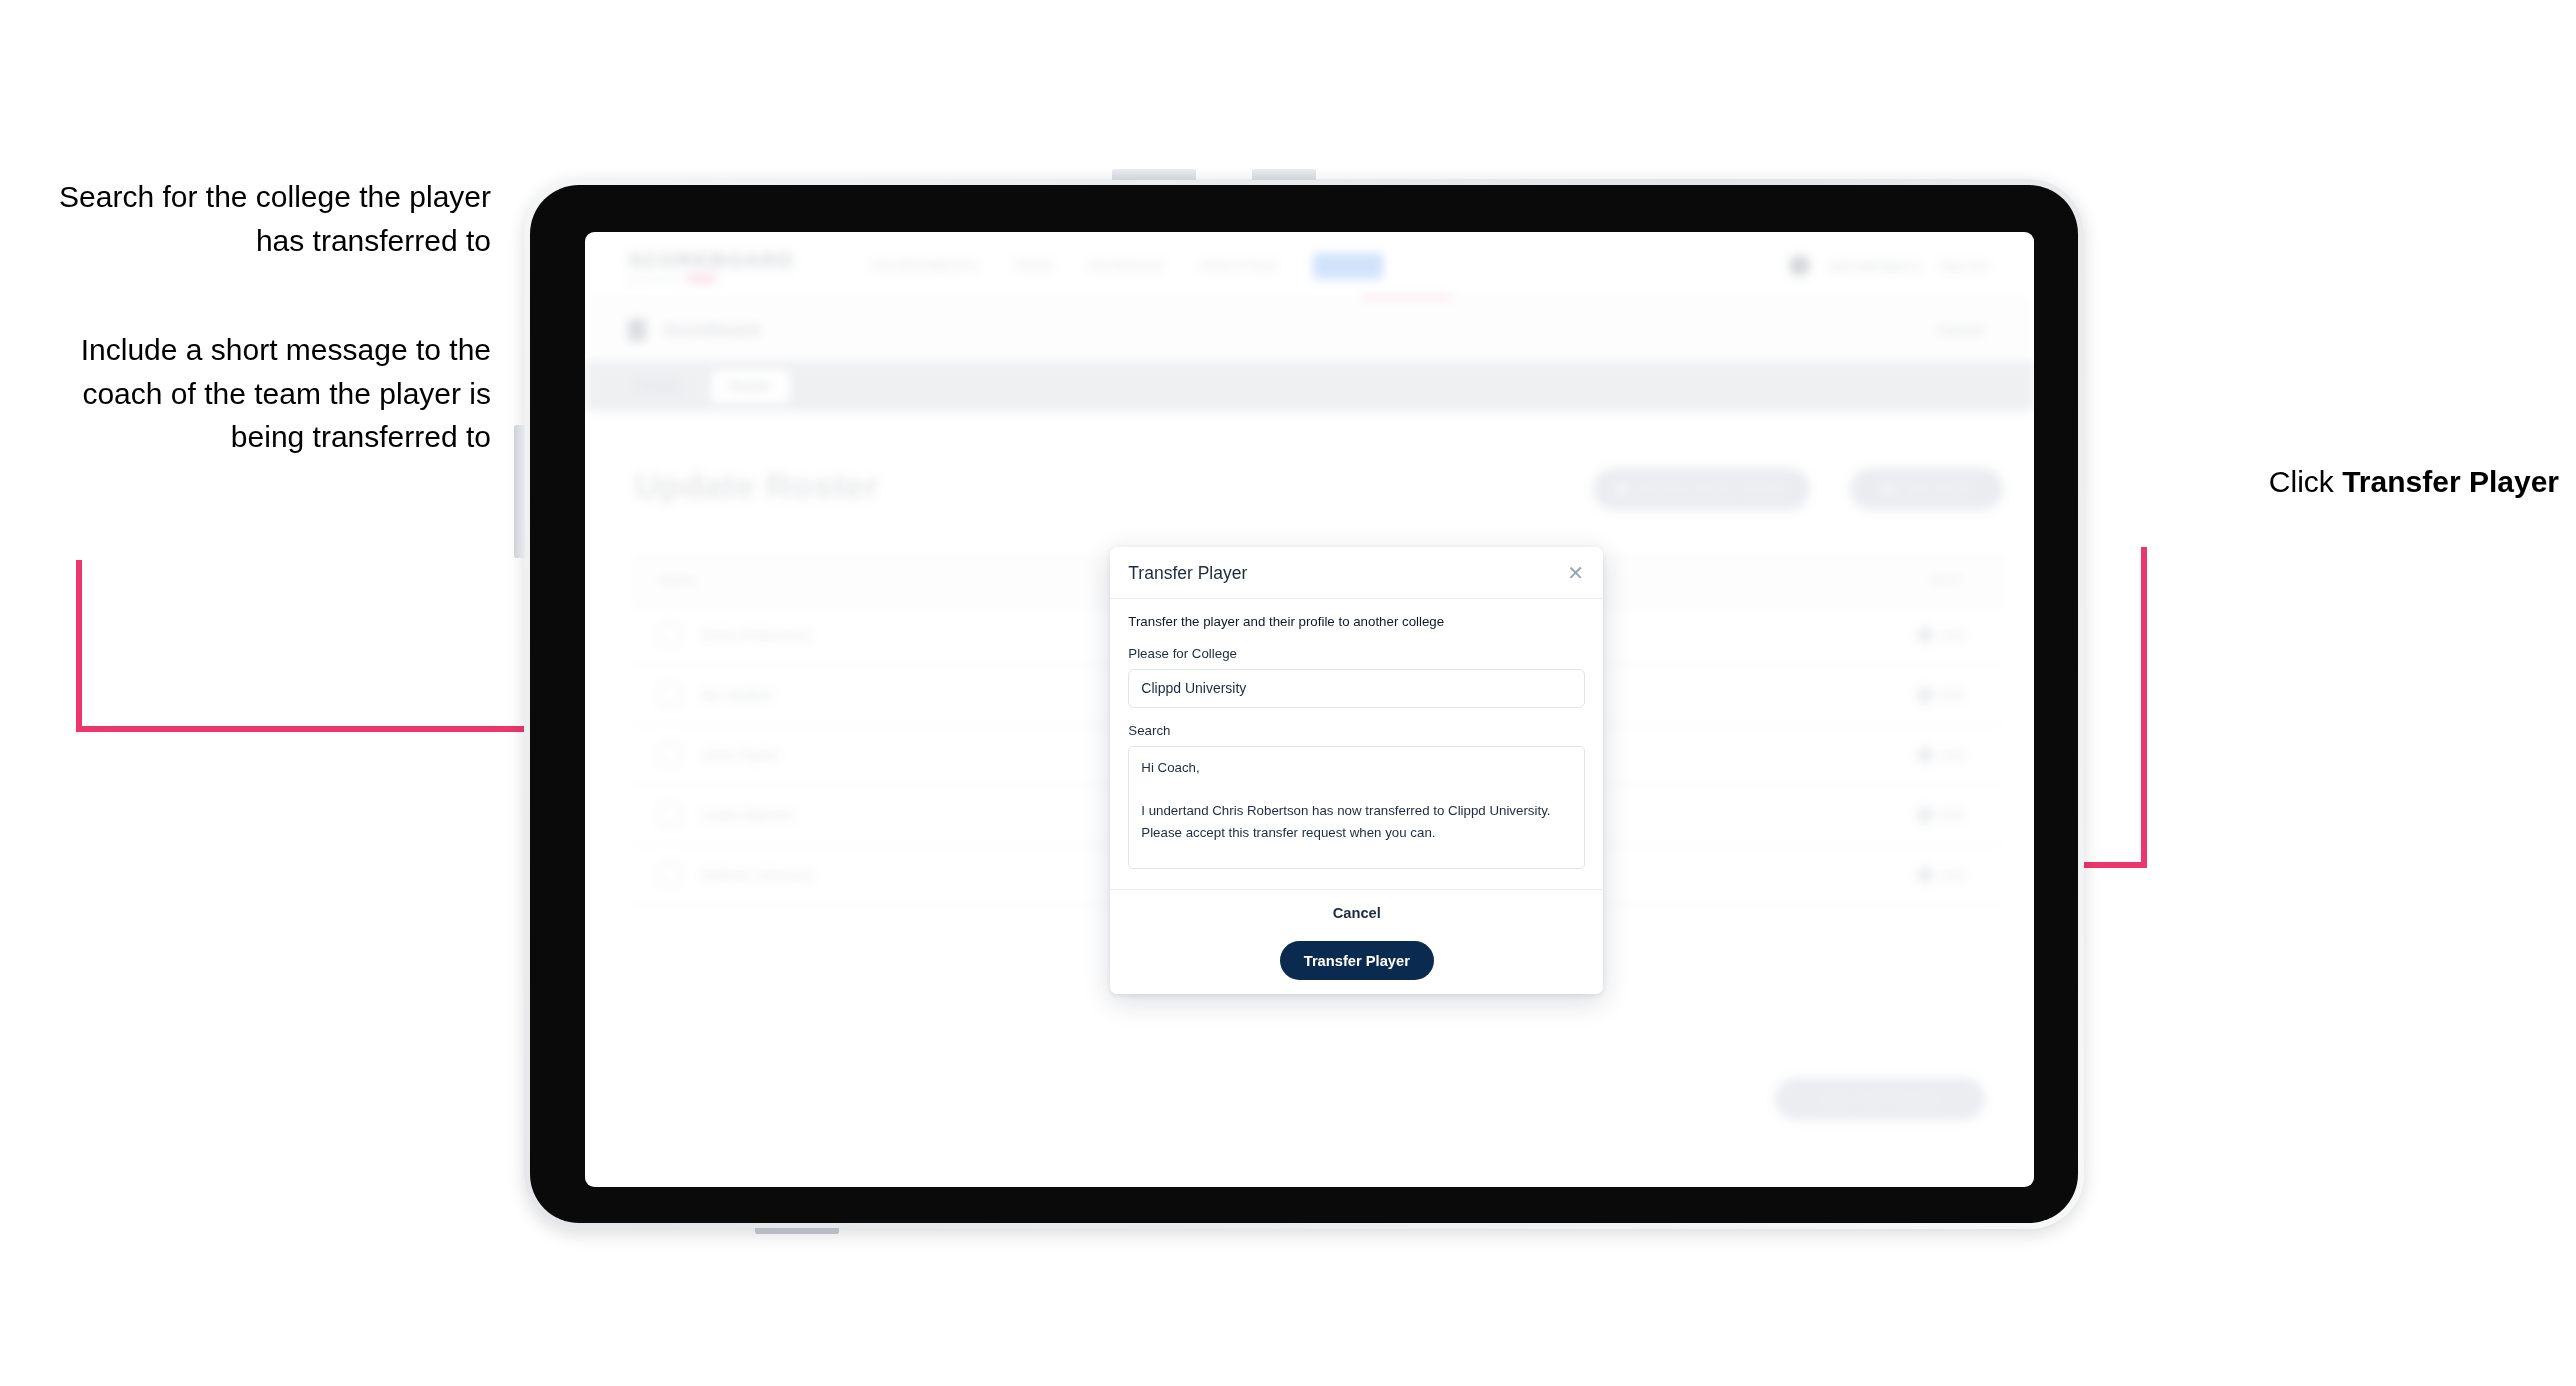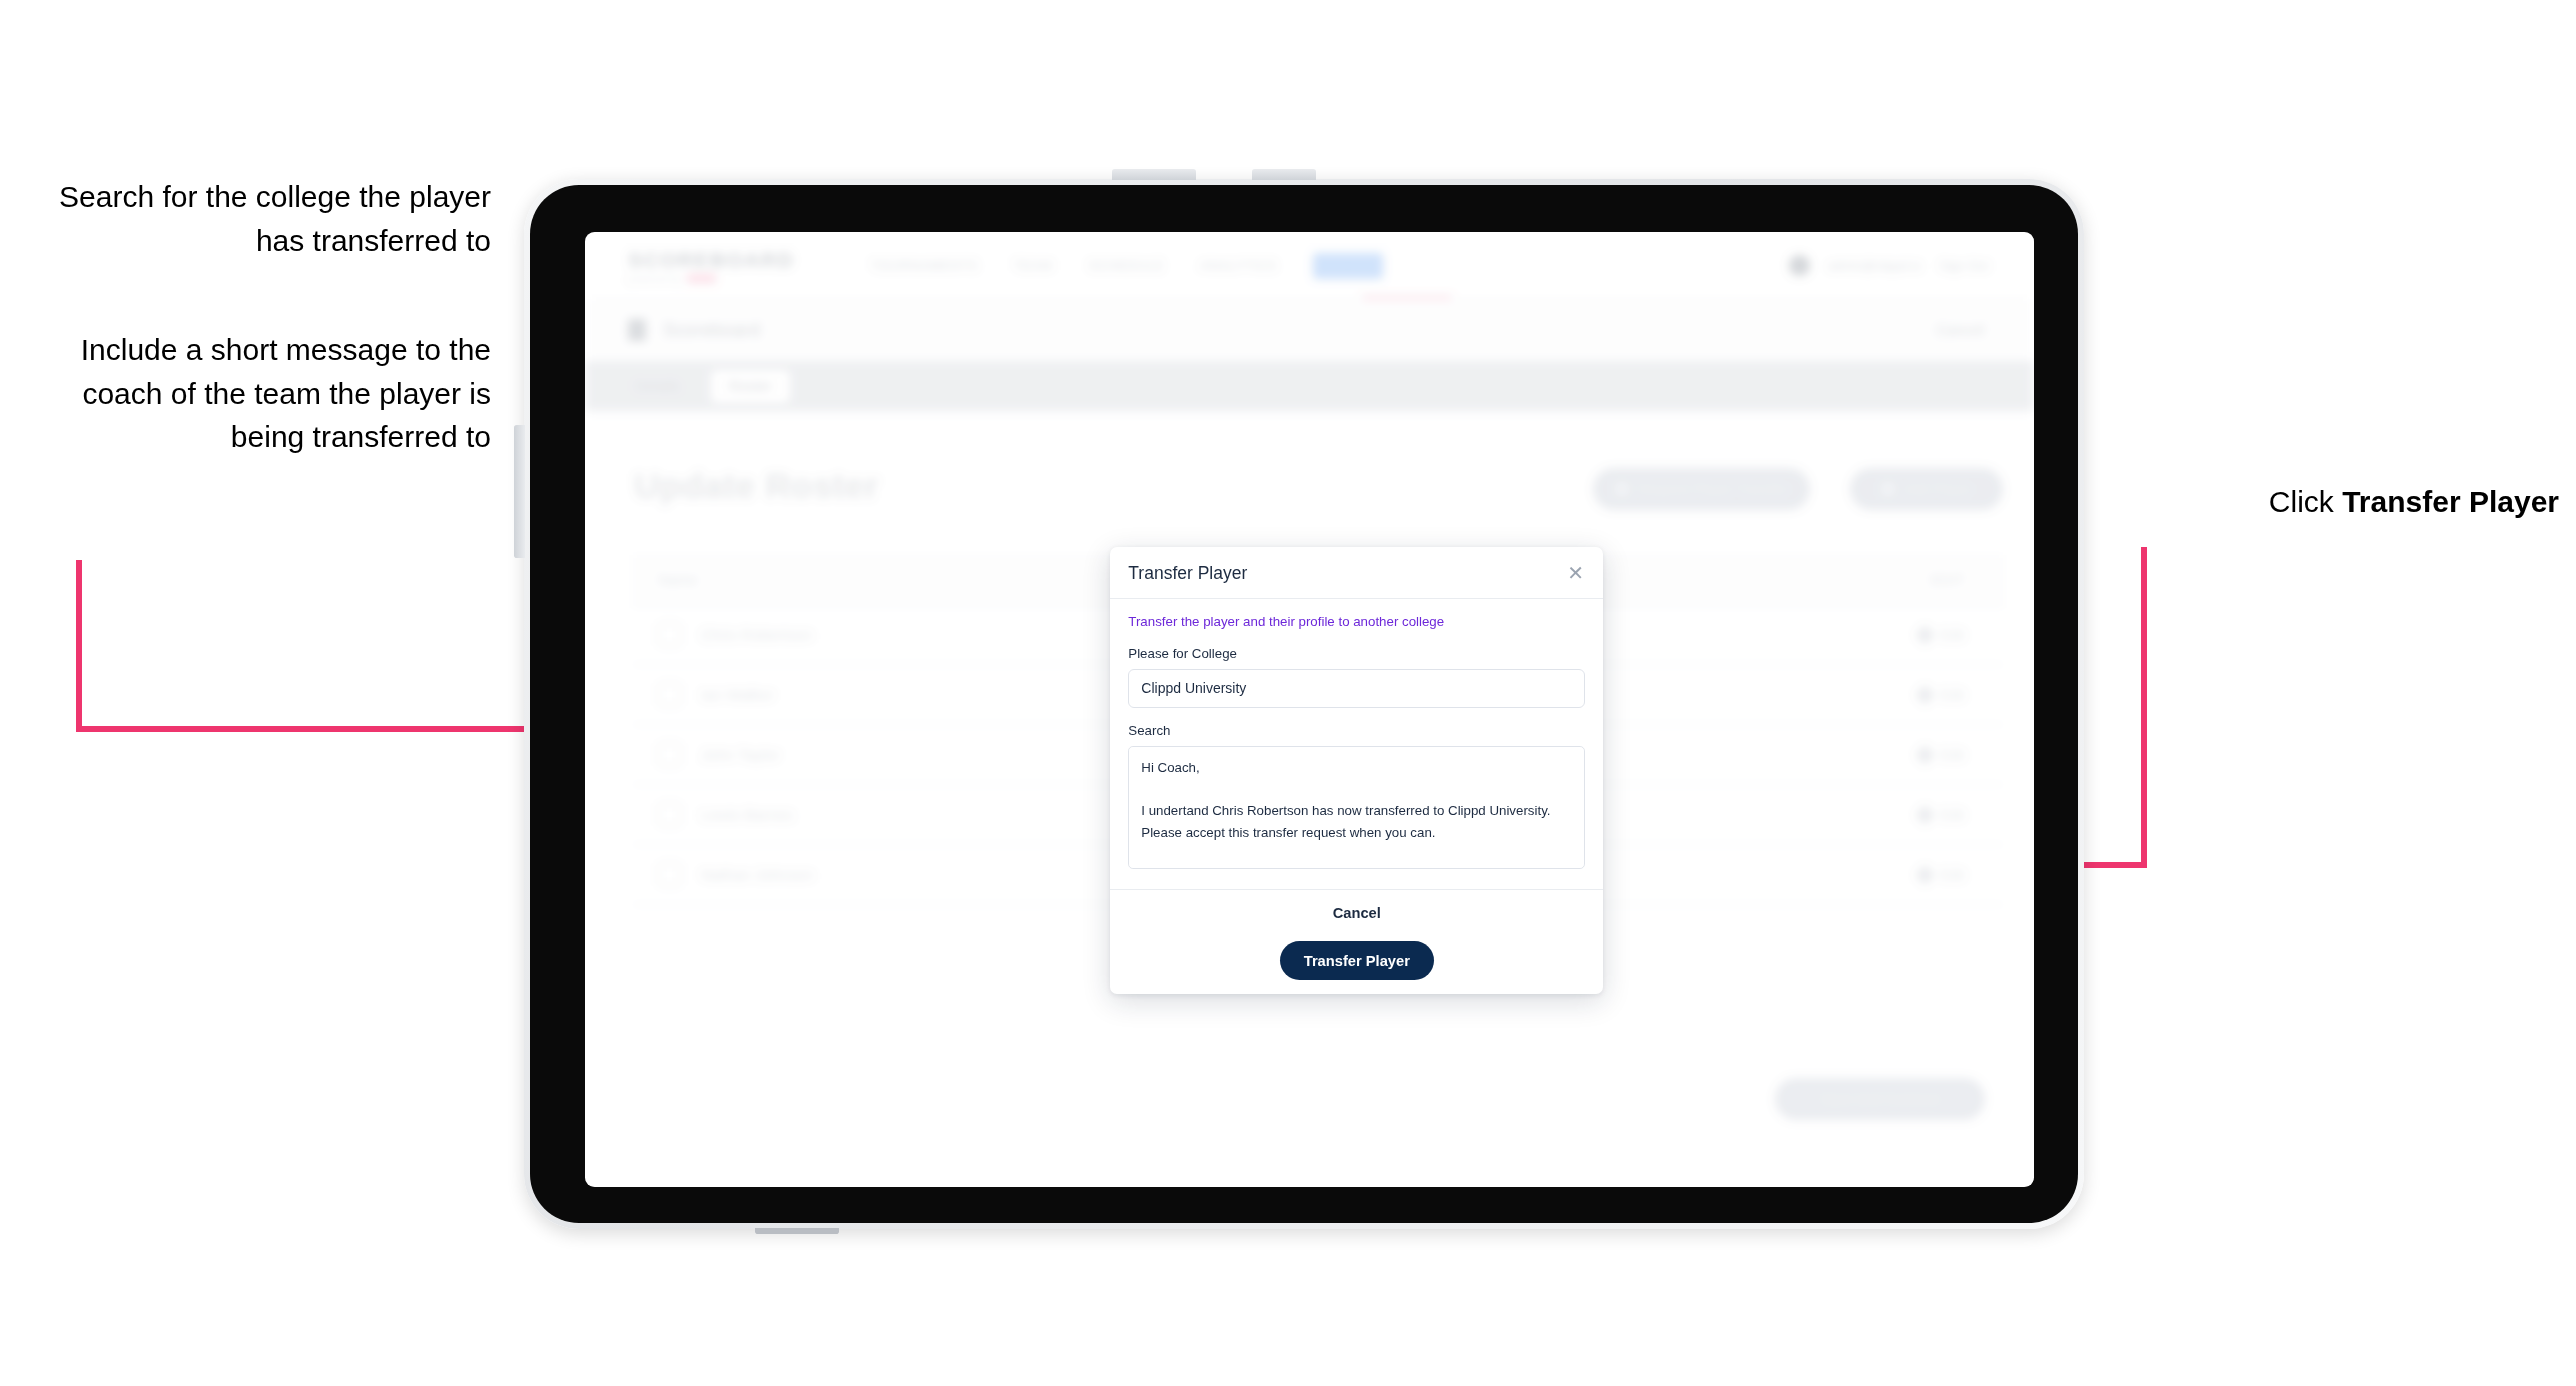--- a/index.html
+++ b/index.html
@@ -21,21 +21,21 @@
     position: absolute;
     color: #000000;
     font-size: 30px;
     line-height: 1.45;
     font-family: "Liberation Sans", sans-serif;
     white-space: pre-line;
     text-align: right;
   }
   #annot-left-1 { left: 43px; top: 175px; width: 448px; }
   #annot-left-2 { left: 43px; top: 328px; width: 448px; }
-  #annot-right-1 { left: 2125px; top: 480px; width: 434px; }
+  #annot-right-1 { left: 2125px; top: 460px; width: 434px; }
   .annot b { font-weight: bold; }
 
   
   .arrow-line {
     position: absolute;
     background: #EE356E;
   }
   .arrow-head {
     position: absolute;
     width: 0; height: 0;
@@ -207,21 +207,21 @@
     display: flex; align-items: center; justify-content: space-between;
     padding: 15.4px 18px 14px 18px;
     border-bottom: 0.7px solid #e9ecf0;
   }
   #modal-title { font-size: 17.5px; color: #1d2b41; }
   #modal-close {
     font-size: 20px; color: #9aa3b0; line-height: 1;
     cursor: pointer; padding: 0 1.4px;
   }
   #modal-body { padding: 15.4px 18px 18px 18px; }
-  #modal-desc { font-size: 13.3px; color: #6d28d9; margin-bottom: 17px; }
+  #modal-desc { font-size: 13.3px; color: #0f172a; margin-bottom: 17px; }
   .field-label { font-size: 13.3px; color: #1d2b41; margin-bottom: 7.7px; }
   .text-input {
     width: 100%; box-sizing: border-box;
     border: 0.7px solid #dfe3ea; border-radius: 6px;
     padding: 10.5px 12px; font-size: 14px; color: #1d2b41;
     font-family: "Liberation Sans", sans-serif; background: #fff;
     outline: none;
   }
   .text-area {
     width: 100%; box-sizing: border-box;

